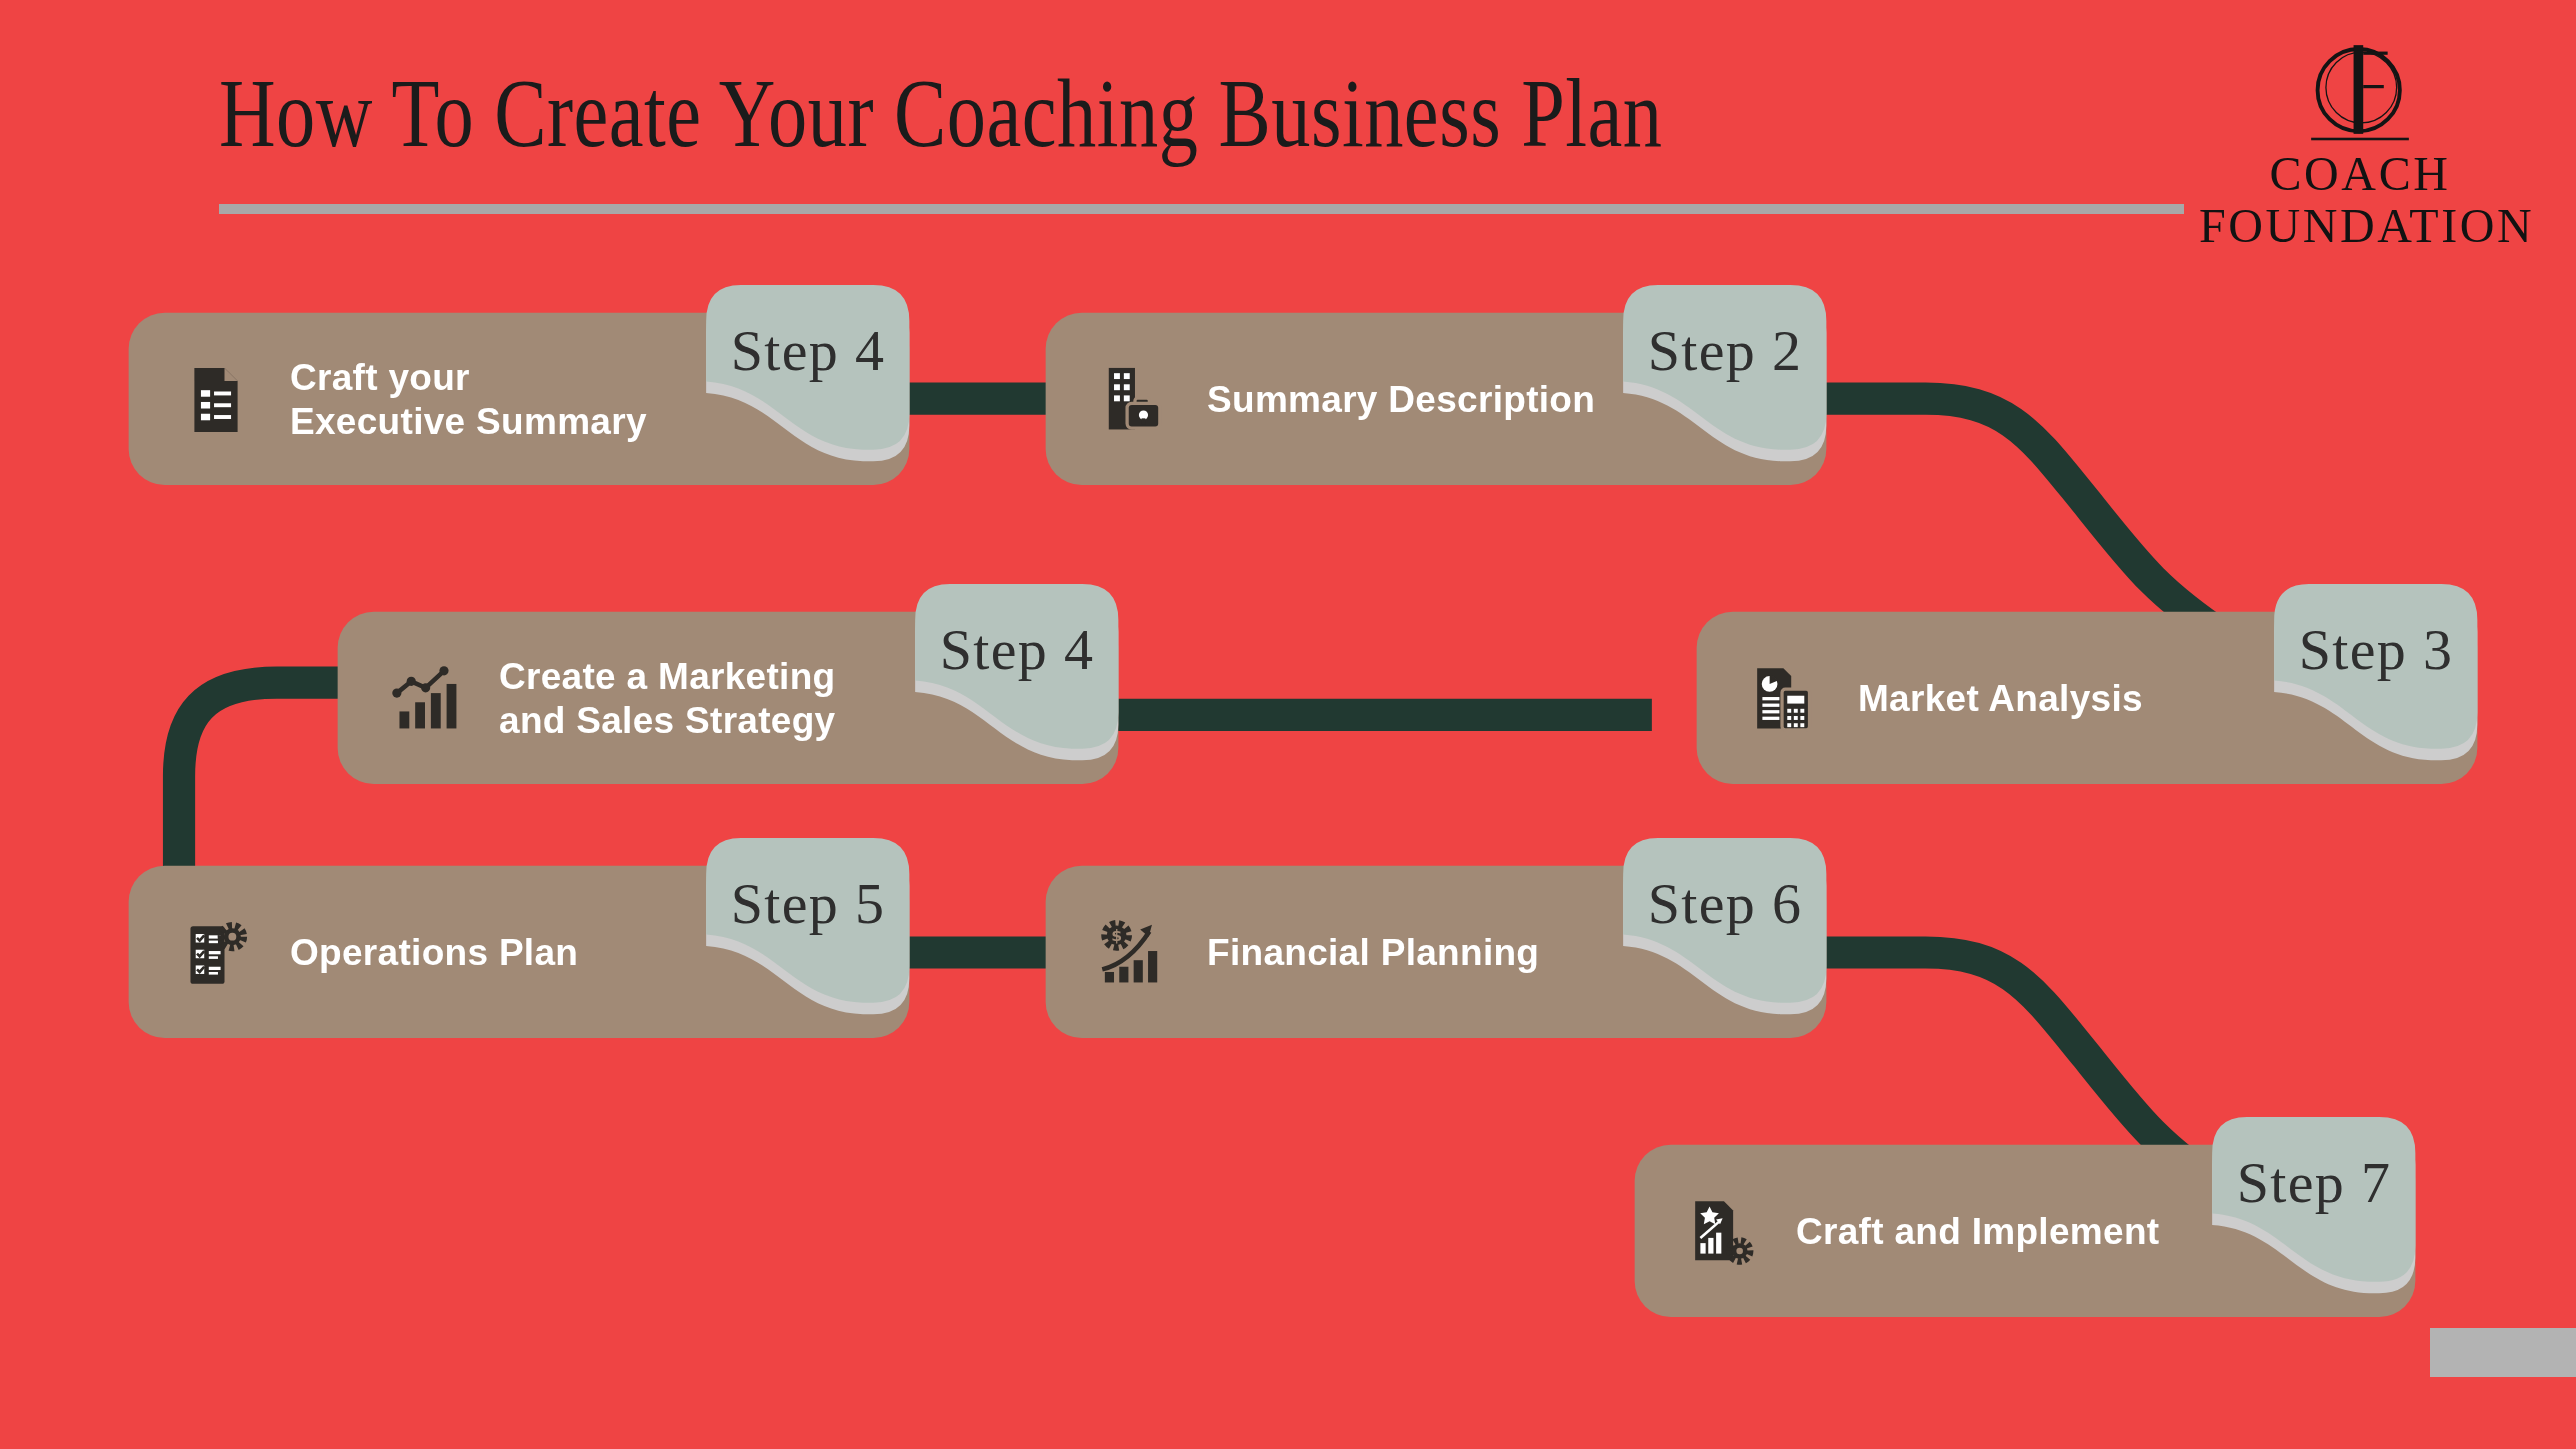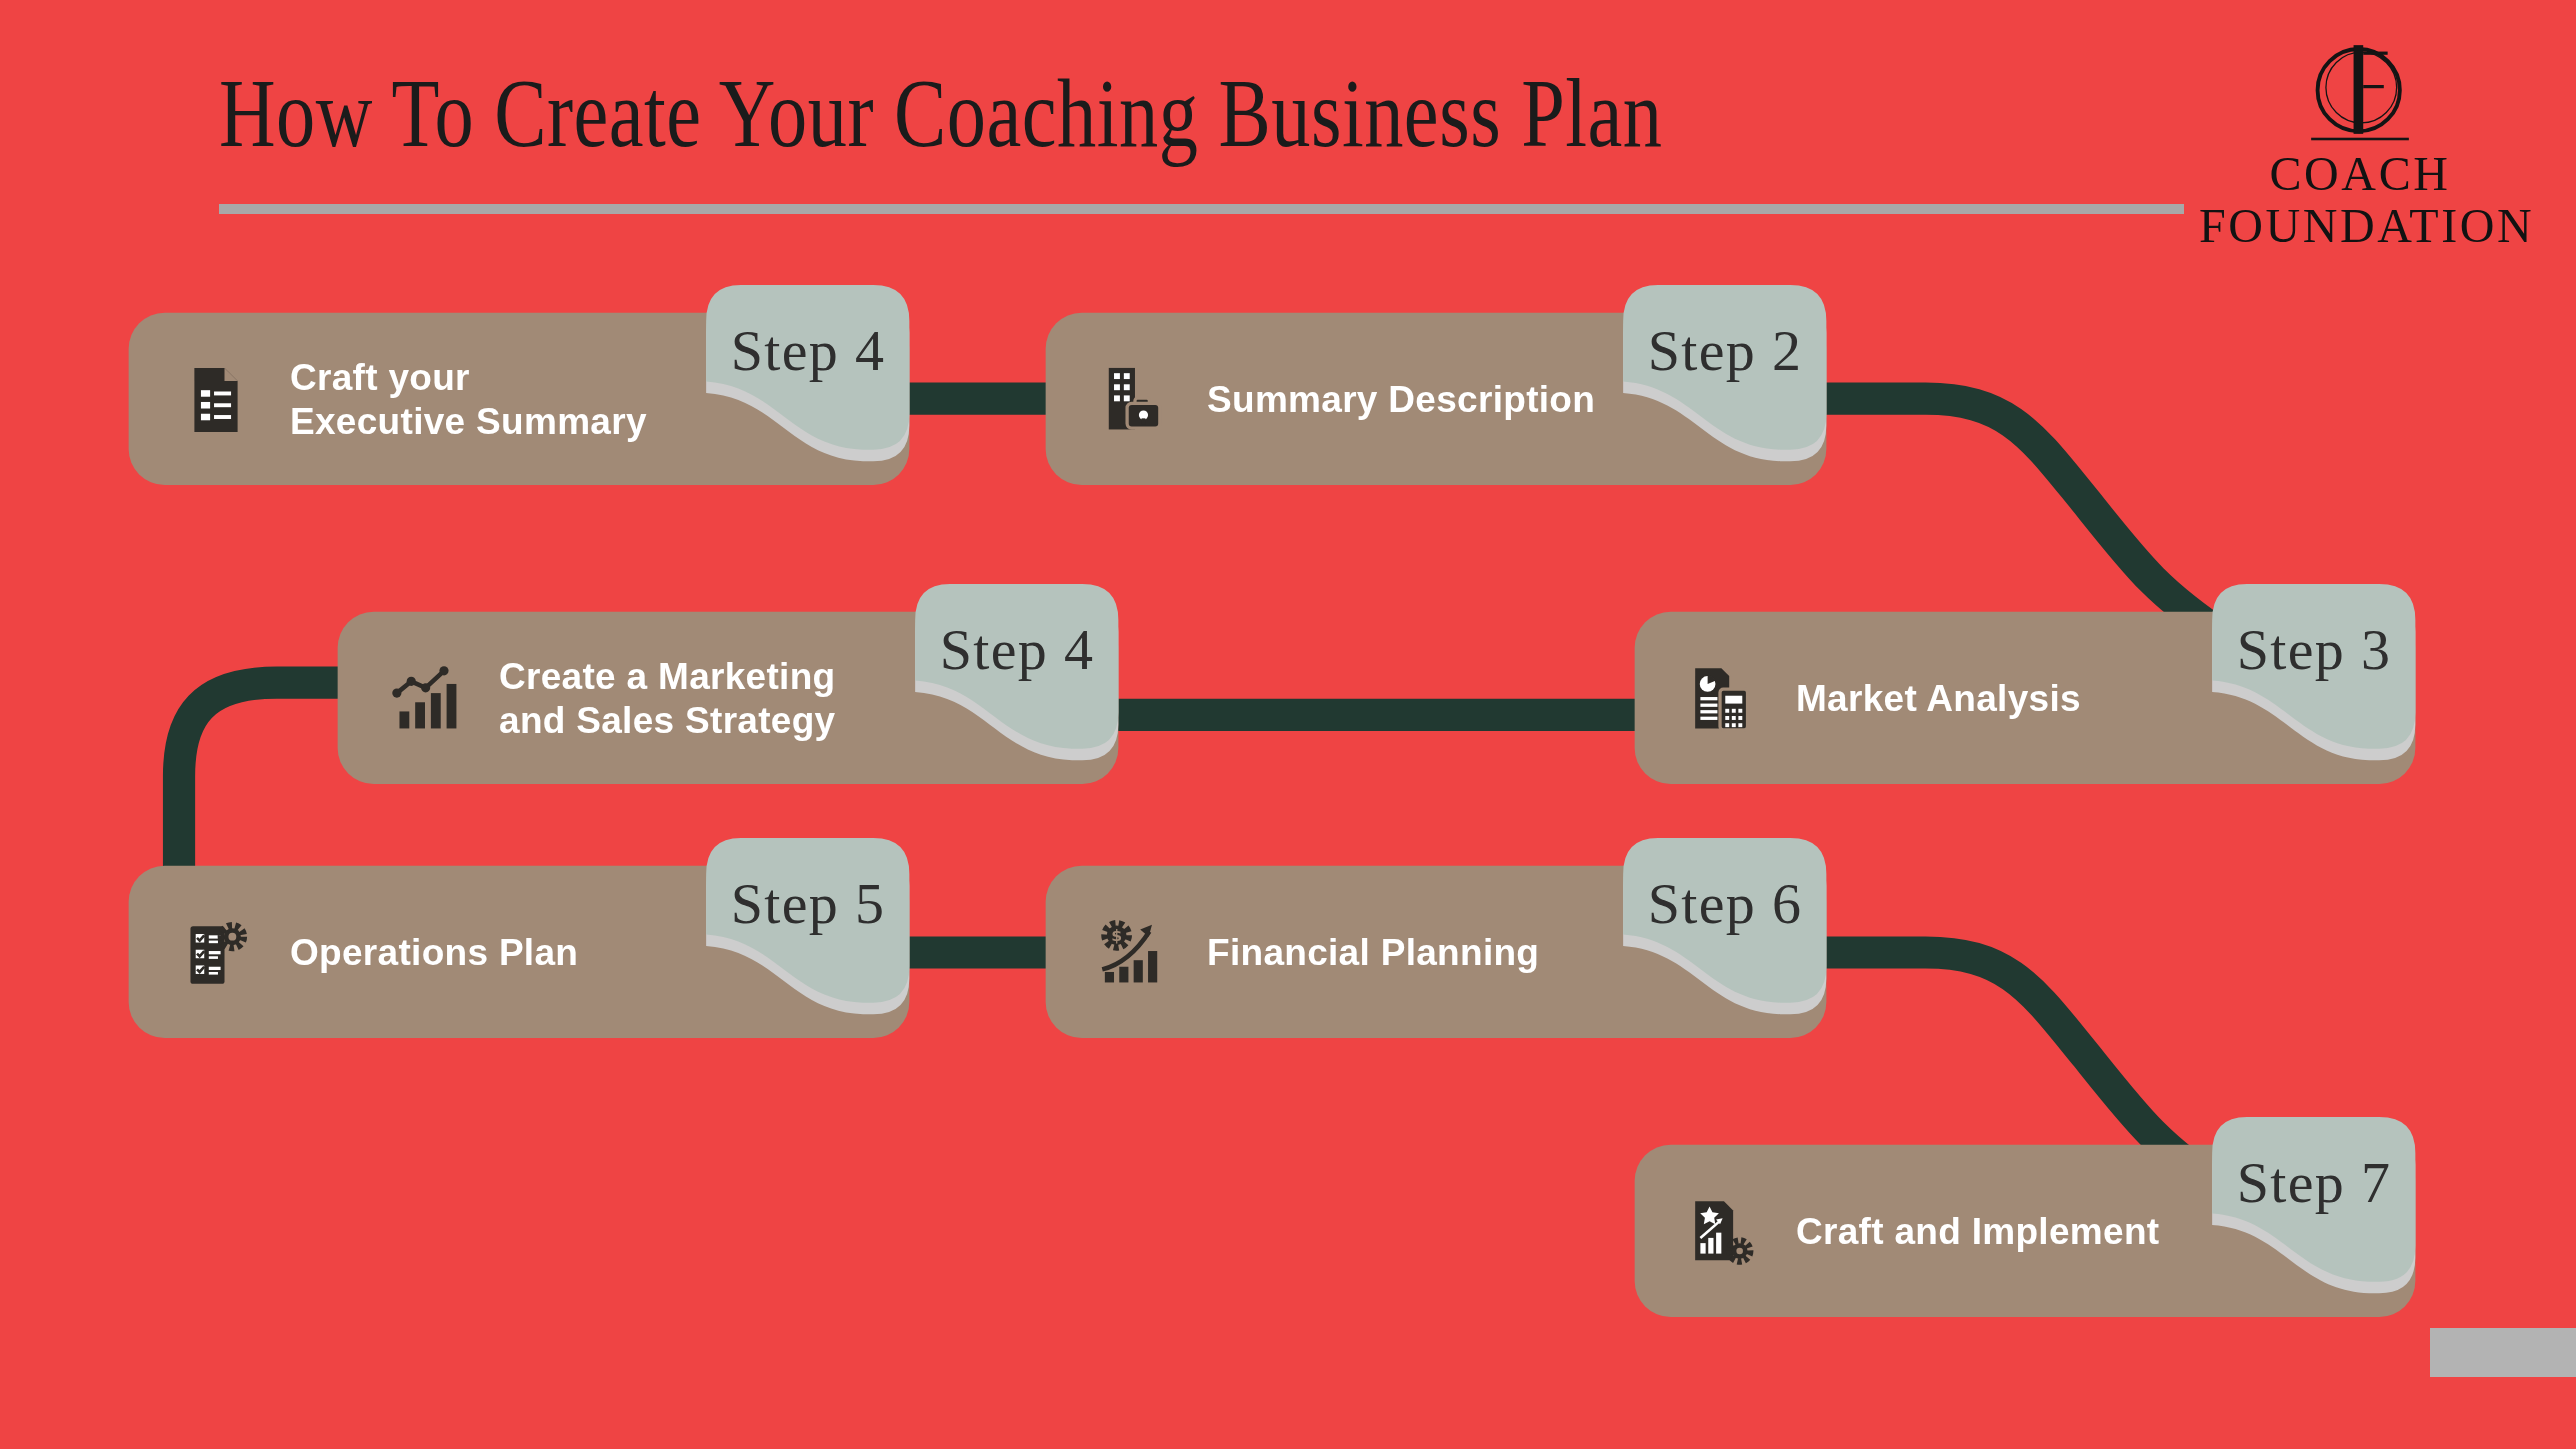--- a/index.html
+++ b/index.html
@@ -159,21 +159,21 @@
       <circle class="ink" cx="12" cy="46" r="7"></circle>
       <circle class="ink" cx="34" cy="28" r="7"></circle>
       <circle class="ink" cx="56" cy="38" r="7"></circle>
       <circle class="ink" cx="84" cy="12" r="7"></circle>
     </svg>
     <div class="card-title">Create a Marketing
 and Sales Strategy</div>
     <div class="badge-label">Step 4</div>
   </div>
 
-  <div class="unit" style="left:1634px;top:584px">
+  <div class="unit" style="left:1696px;top:584px">
     <svg class="bg" viewBox="0 0 1214 311">
       <rect class="card-fill" x="0" y="43" width="1214" height="268" rx="56"></rect>
       <path class="wave-gray" transform="translate(0,18)" d="M 952 0 H 1158 Q 1214 0 1214 56 V 200 Q 1214 256 1158 256 H 1142 C 1030 252 1008 158 898 150 V 56 Q 898 0 952 0 Z"></path>
       <path class="badge-fill" d="M 952 0 H 1158 Q 1214 0 1214 56 V 200 Q 1214 256 1158 256 H 1142 C 1030 252 1008 158 898 150 V 56 Q 898 0 952 0 Z"></path>
     </svg>
     <svg class="icon" viewBox="0 0 110 110">
       <path class="ink" d="M14 8 h40 l12 12 v80 H14 Z"></path>
       <circle class="paper" cx="33" cy="32" r="12"></circle>
       <path class="ink" d="M33 32 V19 A13 13 0 0 1 45 27 Z"></path>
       <rect class="paper" x="22" y="52" width="26" height="5"></rect>

